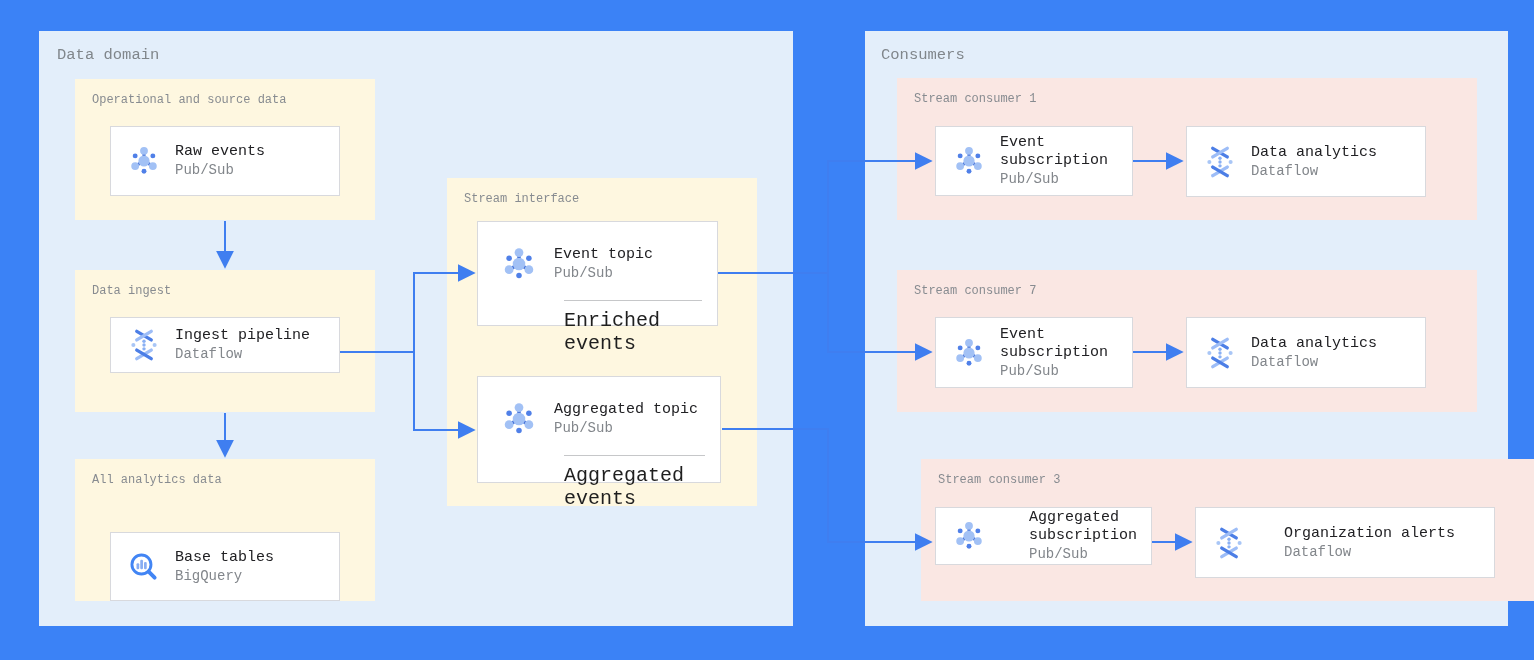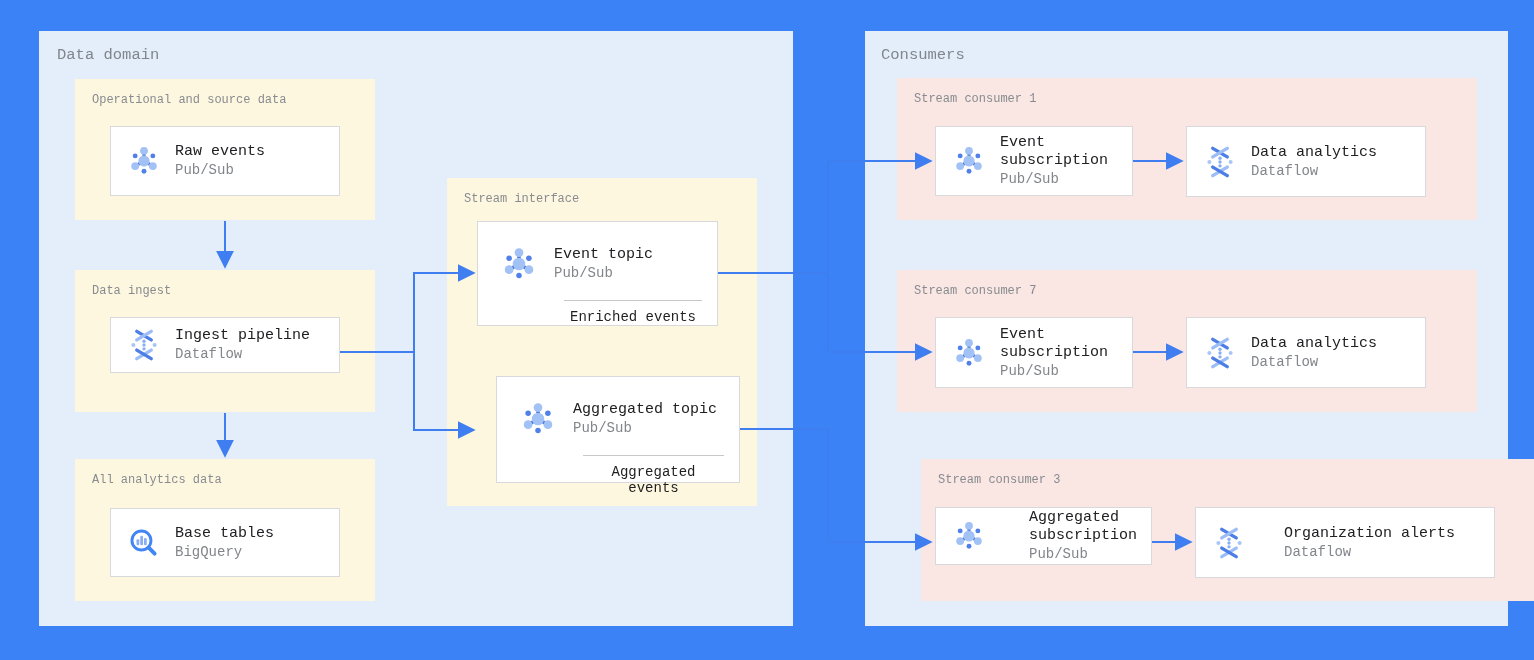--- a/index.html
+++ b/index.html
@@ -24,40 +24,40 @@
   #g-sc2{left:897px;top:270px;width:580px;height:142px;}
   #g-sc3{left:897px;top:459px;width:655px;height:142px;margin-left:24px;}
   .group-label{position:absolute;left:17px;top:14px;font-size:12px;color:#878b90;}
 
   .card{
     position:absolute;background:#ffffff;border:1px solid #d8d9dd;box-sizing:border-box;
     display:flex;align-items:center;padding-left:16px;gap:14px;
   }
   #c-raw{left:110px;top:126px;width:230px;height:70px;}
   #c-ingest{left:110px;top:317px;width:230px;height:56px;}
-  #c-base{left:110px;top:508px;width:230px;height:69px;}
+  #c-base{left:110px;top:532px;width:230px;height:69px;}
   #c-etopic{left:477px;top:221px;width:241px;height:105px;}
-  #c-atopic{left:477px;top:376px;width:244px;height:107px;margin-left:19px;}
+  #c-atopic{left:477px;top:376px;width:244px;height:107px;}
   #c-s1sub{left:935px;top:126px;width:198px;height:70px;}
   #c-s1proc{left:1186px;top:126px;width:240px;height:71px;}
   #c-s2sub{left:935px;top:317px;width:198px;height:71px;}
   #c-s2proc{left:1186px;top:317px;width:240px;height:71px;}
   #c-s3sub{left:935px;top:507px;width:217px;height:58px;gap:43px;}
   #c-s3proc{left:1195px;top:507px;width:300px;height:71px;gap:38px;}
 
   .icon{width:34px;height:34px;flex:none;}
   .icon.big{width:38px;height:38px;}
   .t{font-size:15px;line-height:18px;color:#212124;}
   .p{font-size:14px;line-height:18px;color:#82868b;}
   .narrow .txt{max-width:112px;}
 
   .card.topic{display:block;padding:4px;}
   .trow{display:flex;align-items:center;gap:16px;padding-left:18px;height:66px;padding-top:5px;}
   .tdiv{height:1px;background:#c6c7c9;margin:3px 11px 0 82px;}
-  .tcap{margin:8px 11px 0 82px;text-align:center;font-size:14px;color:#1f1f1f;}
+  .tcap{margin:8px 11px 0 82px;text-align:left;font-size:20px;color:#1f1f1f;}
 
   #arrows{position:absolute;left:0;top:0;pointer-events:none;}
   #symdefs{position:absolute;width:0;height:0;overflow:hidden;}
 </style>
 </head>
 <body>
 
 <svg id="symdefs" aria-hidden="true">
   <defs>
     <symbol id="sym-pubsub" viewBox="-20 -20 40 40">

